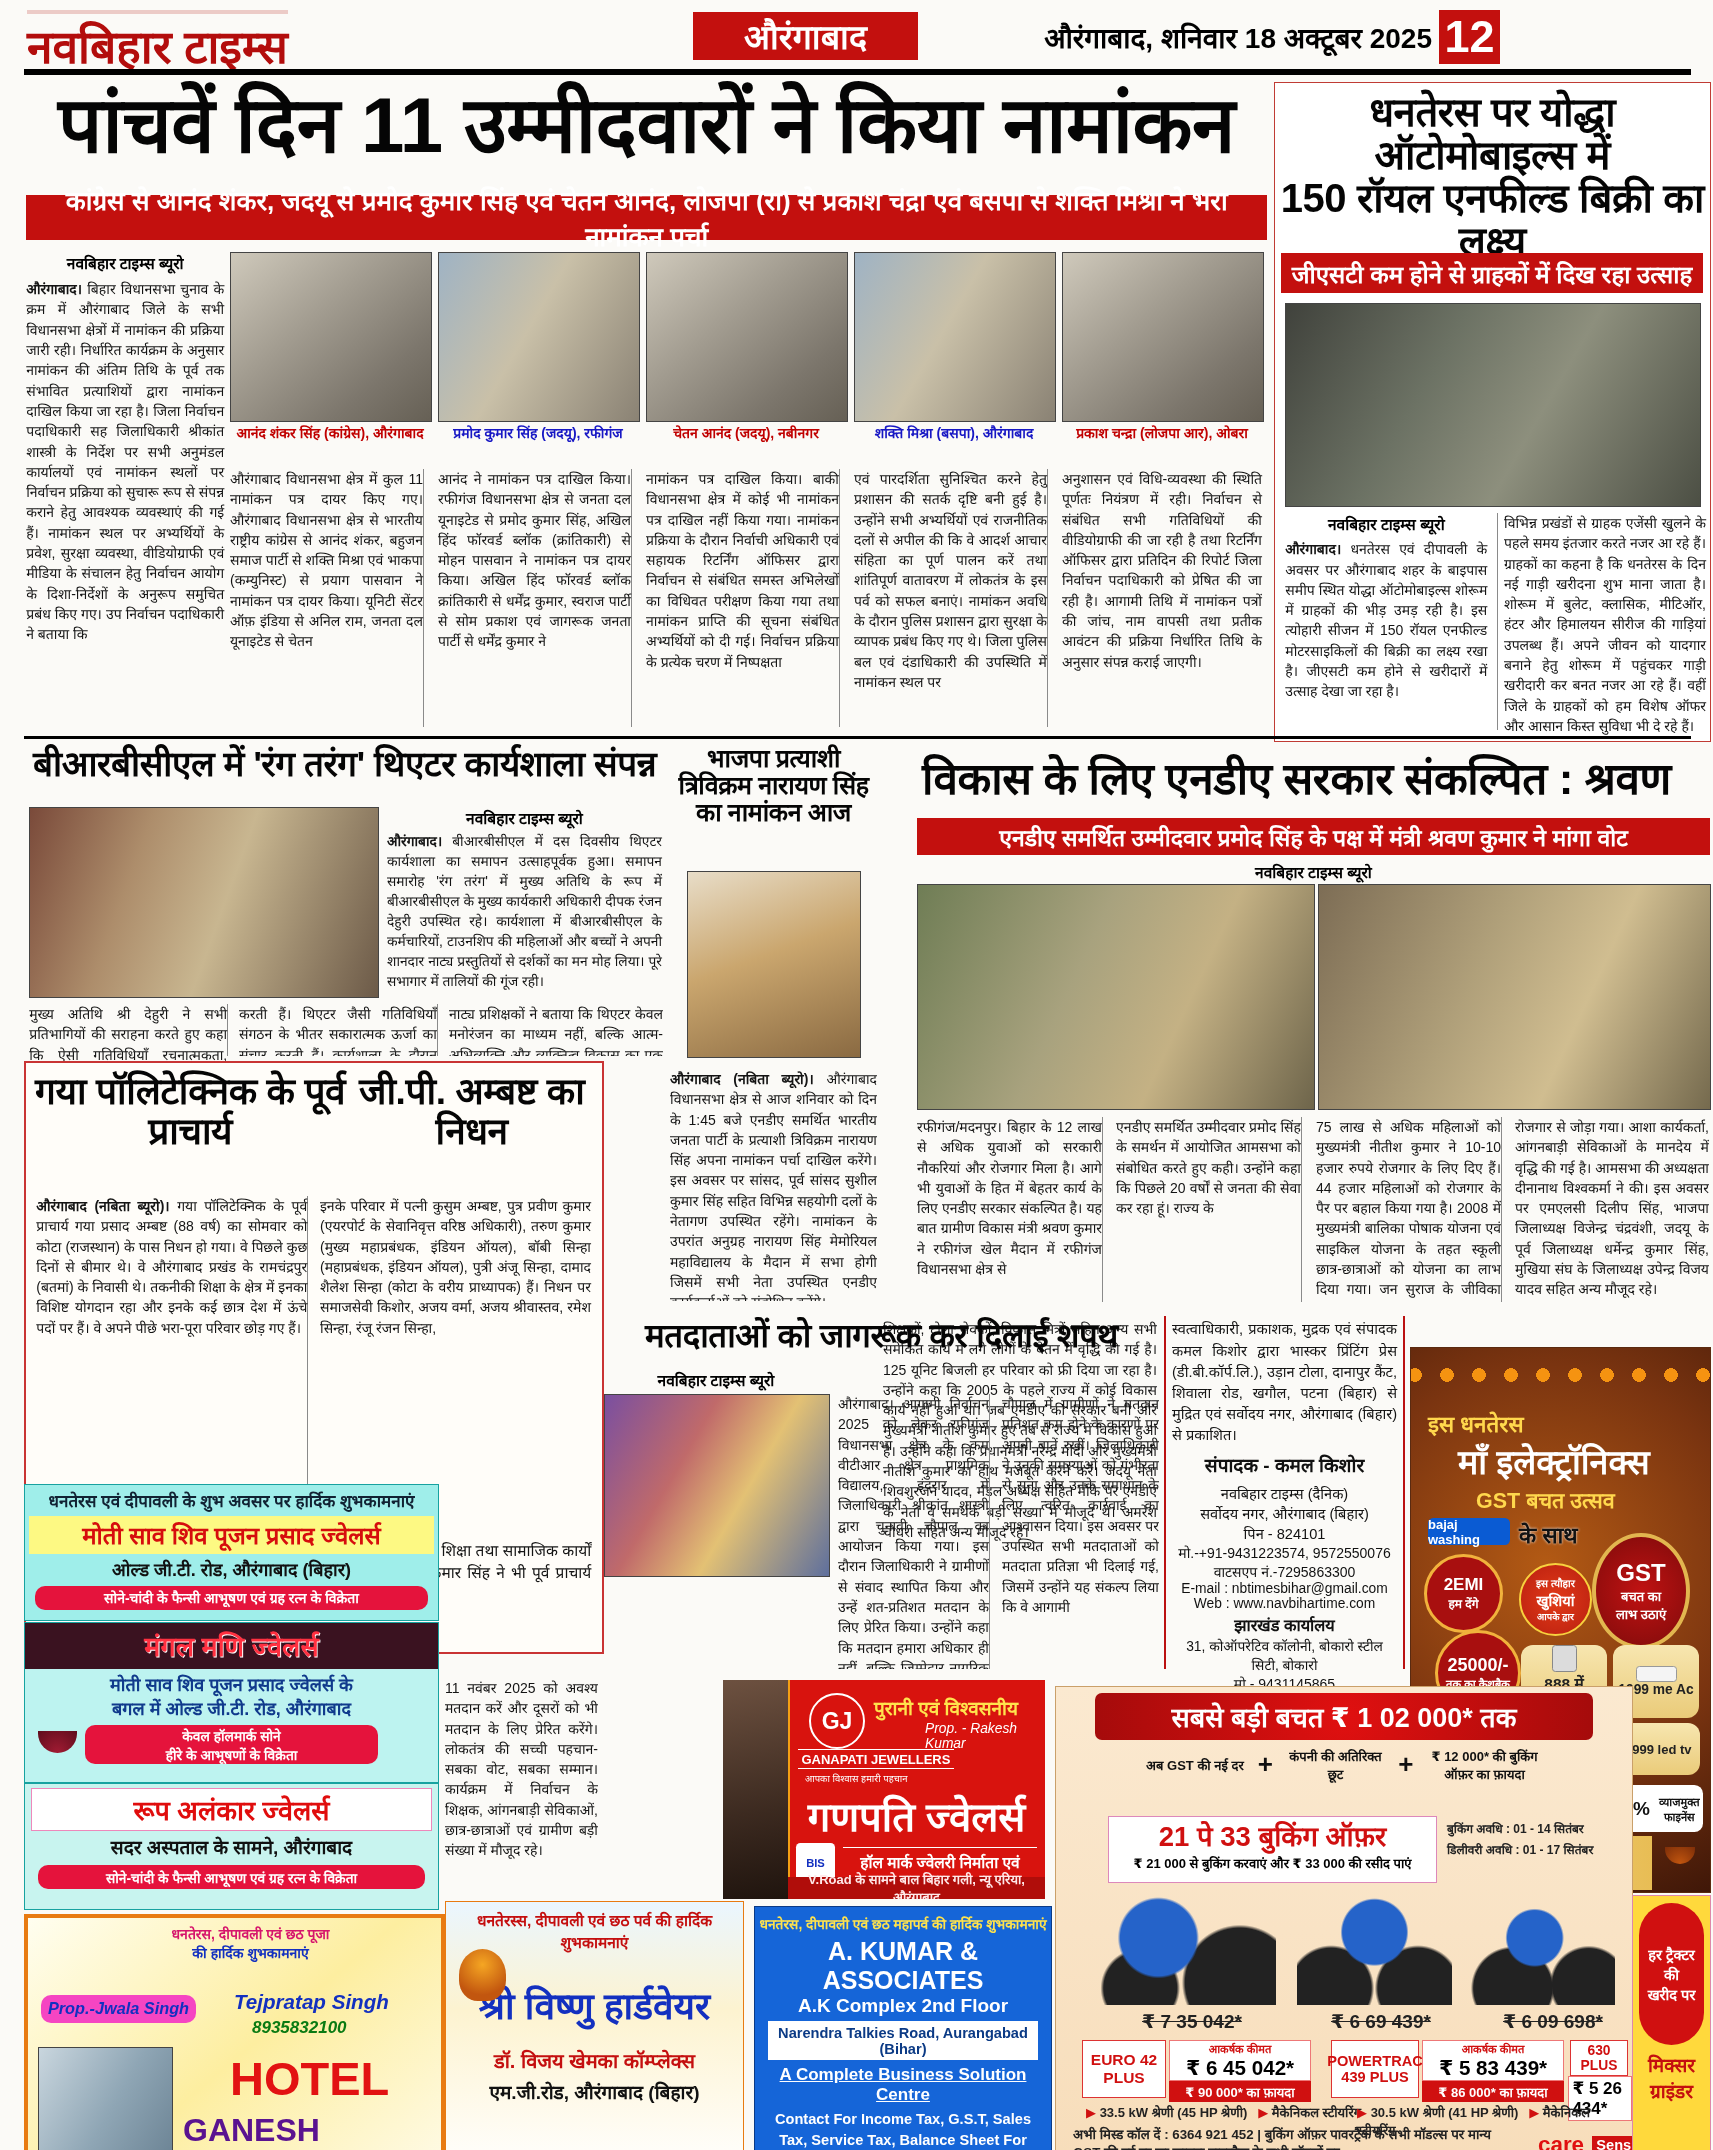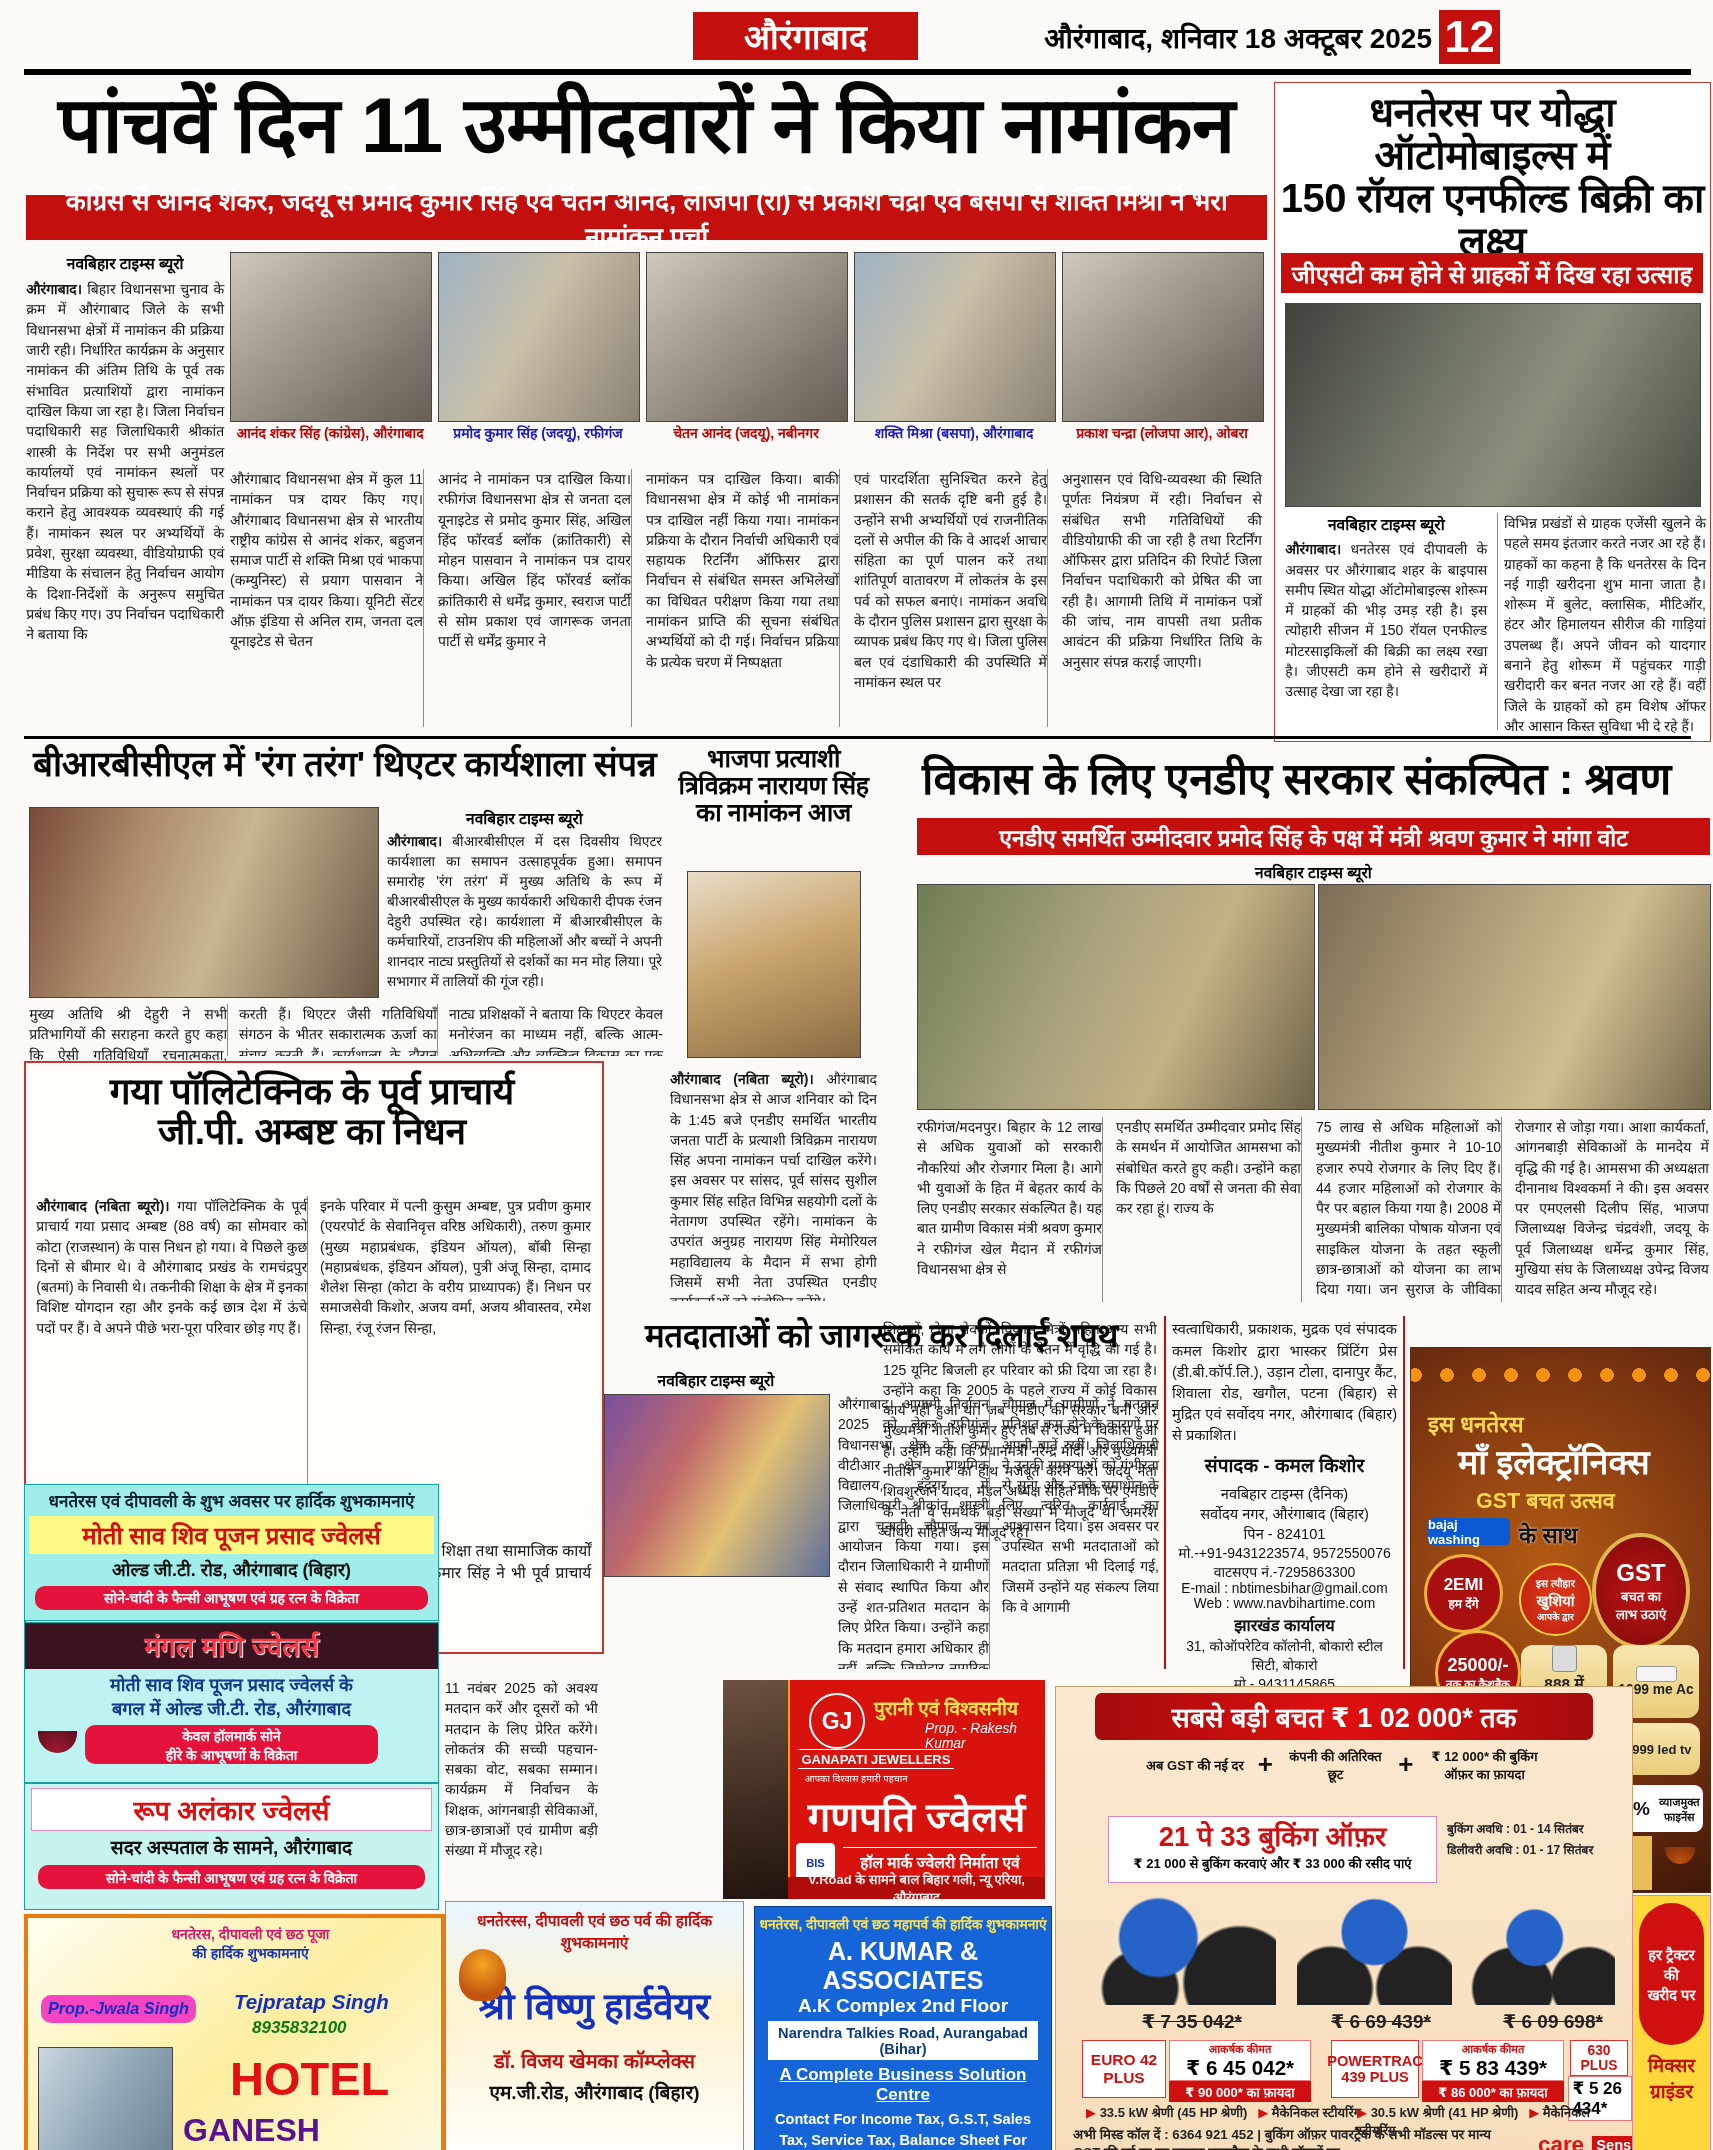--- a/index.html
+++ b/index.html
@@ -16,20 +16,21 @@
   .pill{border-radius:10px;display:flex;align-items:center;justify-content:center;font-weight:700;}
   .ctr{display:flex;align-items:center;justify-content:center;text-align:center;}
   .goldcard{background:linear-gradient(180deg,#f7e6b0,#eacb79);border-radius:12px;}
 </style>
 </head>
 <body>
 
 <div id="page">
 
   <div class="abs" style="left:0;top:0;width:1714px;height:71px;">
+    <div class="abs" style="left:27px;top:9.5px;font-size:46px;font-weight:800;color:#b30d0c;border-top:4.3px solid #b30d0c33;">नवबिहार टाइम्स</div>
     <div class="abs ctr" style="left:693px;top:12px;width:225px;height:48px;background:#c3100e;color:#fff;font-size:34px;font-weight:800;">औरंगाबाद</div>
     <div class="abs" style="left:1002px;top:18px;width:430px;font-size:28px;font-weight:800;color:#000;text-align:right;">औरंगाबाद, शनिवार 18 अक्टूबर 2025</div>
     <div class="abs ctr" style="left:1439px;top:9.5px;width:61px;height:54px;background:#c3100e;color:#fff;font-size:45px;font-weight:800;">12</div>
     <div class="abs" style="left:24px;top:69px;width:1667px;height:6px;background:#000;"></div>
   </div>
 
   <div class="abs" style="left:24px;top:80px;width:1245px;height:652px;">
     <div class="hl ctr" style="position:absolute;left:0;top:3.4px;width:1245px;font-size:78px;">पांचवें दिन 11 उम्मीदवारों ने किया नामांकन</div>
     <div class="redbar abs" style="left:2.2px;top:115px;width:1241px;height:45px;font-size:26px;">कांग्रेस से आनंद शंकर, जदयू से प्रमोद कुमार सिंह एवं चेतन आनंद, लोजपा (रा) से प्रकाश चंद्रा एवं बसपा से शक्ति मिश्रा ने भरा नामांकन पर्चा</div>
     <div class="abs" style="left:2.2px;top:172px;width:198px;height:477px;" class2="col">
@@ -77,21 +78,21 @@
     <div class="abs" style="left:363px;top:65px;width:275px;height:189px;">
       <div class="byl">नवबिहार टाइम्स ब्यूरो</div>
       <div class="jt" style="margin-top:3.4px;font-size:13.8px;"><b>औरंगाबाद।</b> <span>बीआरबीसीएल में दस दिवसीय थिएटर कार्यशाला का समापन उत्साहपूर्वक हुआ। समापन समारोह 'रंग तरंग' में मुख्य अतिथि के रूप में बीआरबीसीएल के मुख्य कार्यकारी अधिकारी दीपक रंजन देहुरी उपस्थित रहे। कार्यशाला में बीआरबीसीएल के कर्मचारियों, टाउनशिप की महिलाओं और बच्चों ने अपनी शानदार नाट्य प्रस्तुतियों से दर्शकों का मन मोह लिया। पूरे सभागार में तालियों की गूंज रही।</span></div>
     </div>
     <div class="abs jt colr" style="left:5.2px;top:262px;width:198px;height:52px;">मुख्य अतिथि श्री देहुरी ने सभी प्रतिभागियों की सराहना करते हुए कहा कि ऐसी गतिविधियाँ रचनात्मकता, आत्मविश्वास और सहयोग की भावना को प्रोत्साहित</div>
     <div class="abs jt colr" style="left:215px;top:262px;width:198px;height:52px;overflow:hidden;">करती हैं। थिएटर जैसी गतिविधियाँ संगठन के भीतर सकारात्मक ऊर्जा का संचार करती हैं। कार्यशाला के दौरान प्रतिभागियों को अभिनय कला, संवाद-प्रस्तुति, भाव-भंगिमा, मंचीय अनुशासन और समूह समन्वय के विभिन्न पहलुओं का प्रशिक्षण दिया गया।</div>
     <div class="abs jt" style="left:425px;top:262px;width:214px;height:52px;overflow:hidden;">नाट्य प्रशिक्षकों ने बताया कि थिएटर केवल मनोरंजन का माध्यम नहीं, बल्कि आत्म-अभिव्यक्ति और व्यक्तित्व विकास का एक सशक्त जरिया है। उन्होंने कहा कि बीआरबीसीएल सदैव इस तरह की सृजनात्मक पहल का समर्थन करता रहेगा।</div>
   </div>
 
   <div class="abs" style="left:24px;top:1061px;width:576px;height:589px;border:2.2px solid #c93434;background:#fffdf9;">
-    <div class="hl ctr" style="position:absolute;left:4.3px;top:8.6px;width:563px;font-size:37px;flex-direction:column;">
+    <div class="hl ctr" style="position:absolute;left:4.3px;top:8.6px;width:563px;font-size:37px;">
       <span>गया पॉलिटेक्निक के पूर्व प्राचार्य</span>
         <span>जी.पी. अम्बष्ट का निधन</span>
     </div>
     <div class="abs jt colr" style="left:10.3px;top:133px;width:271px;height:336px;">
       <b>औरंगाबाद (नबिता ब्यूरो)।</b> <span>गया पॉलिटेक्निक के पूर्व प्राचार्य गया प्रसाद अम्बष्ट (88 वर्ष) का सोमवार को कोटा (राजस्थान) के पास निधन हो गया। वे पिछले कुछ दिनों से बीमार थे। वे औरंगाबाद प्रखंड के रामचंद्रपुर (बतमां) के निवासी थे। तकनीकी शिक्षा के क्षेत्र में इनका विशिष्ट योगदान रहा और इनके कई छात्र देश में ऊंचे पदों पर हैं। वे अपने पीछे भरा-पूरा परिवार छोड़ गए हैं।</span>
     </div>
     <div class="abs jt" style="left:294px;top:133px;width:271px;height:336px;">इनके परिवार में पत्नी कुसुम अम्बष्ट, पुत्र प्रवीण कुमार (एयरपोर्ट के सेवानिवृत्त वरिष्ठ अधिकारी), तरुण कुमार (मुख्य महाप्रबंधक, इंडियन ऑयल), बॉबी सिन्हा (महाप्रबंधक, इंडियन ऑयल), पुत्री अंजू सिन्हा, दामाद शैलेश सिन्हा (कोटा के वरीय प्राध्यापक) हैं। निधन पर समाजसेवी किशोर, अजय वर्मा, अजय श्रीवास्तव, रमेश सिन्हा, रंजू रंजन सिन्हा,</div>
     <div class="abs jt" style="left:10.3px;top:477px;width:555px;height:99px;font-size:15.5px;">सूर्यकांत, दीपक बलजोरी आदि ने गहरा शोक व्यक्त किया है और कहा कि शिक्षा तथा सामाजिक कार्यों में योगदान के लिए उन्हें हमेशा याद किया जाएगा। पूर्व सांसद सुशील कुमार सिंह ने भी पूर्व प्राचार्य जीपी अम्बष्ट के निधन पर शोक जताया है।</div>
   </div>
 

